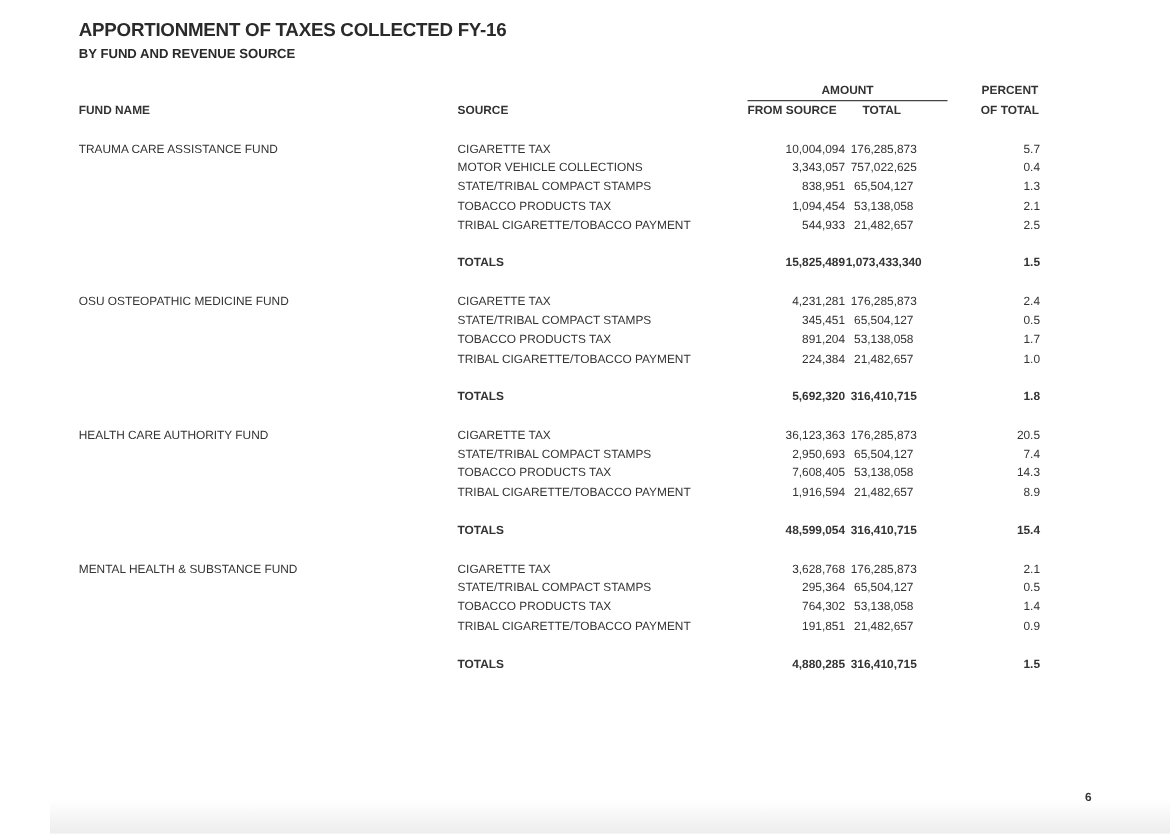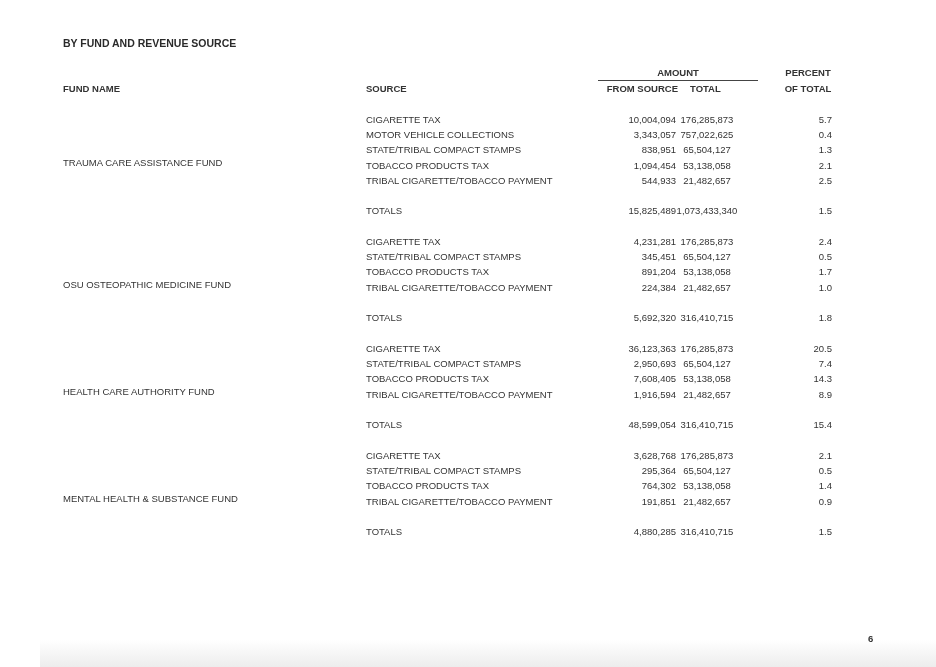--- a/index.html
+++ b/index.html
@@ -12,43 +12,44 @@
     }
     .page { position: absolute; left: 0; top: 0; width: 936px; height: 667px; }
     .title { position: absolute; left: 63px; top: 16px; font-size: 15px; font-weight: bold; color: #2a2a2a; letter-spacing: -0.2px; }
     .subtitle { position: absolute; left: 63px; top: 37px; font-size: 10.5px; font-weight: bold; color: #2a2a2a; }
 
     .hdr { position: absolute; font-size: 9.5px; font-weight: bold; color: #333; white-space: nowrap; }
     .hdr-fund { left: 63px; top: 83px; }
     .hdr-source { left: 366px; top: 83px; }
     .hdr-amount { left: 598px; width: 160px; text-align: center; top: 67px; }
     .amount-rule { position: absolute; left: 598px; top: 80px; width: 160px; height: 1px; background: #444; }
-    .hdr-from { left: 598px; width: 80px; text-align: right; top: 83px; }
+    .hdr-from { left: 598px; width: 80px; top: 83px; }
     .hdr-total { left: 690px; width: 66px; text-align: left; top: 83px; }
     .hdr-pct1 { left: 770px; width: 76px; text-align: center; top: 67px; }
     .hdr-pct2 { left: 770px; width: 76px; text-align: center; top: 83px; }
 
     .group { position: absolute; left: 0; width: 936px; }
-    .fund-name { position: absolute; left: 63px; top: 0; font-size: 9.5px; color: #333; white-space: nowrap; margin-top: 43px; }
+    .fund-name { position: absolute; left: 63px; top: 0; font-size: 9.5px; color: #333; white-space: nowrap; }
     .row { position: absolute; left: 0; width: 812px; height: 15px; font-size: 9.5px; color: #333; }
     .row .src { position: absolute; left: 366px; white-space: nowrap; }
     .row .from { position: absolute; left: 580px; width: 96px; text-align: right; }
     .row .tot { position: absolute; left: 660px; width: 94px; text-align: center; }
     .row .pct { position: absolute; left: 780px; width: 52px; text-align: right; }
-    .row.totals { font-weight: normal; color: #333; }
+    .row.totals { font-weight: bold; color: #333; }
 
     .footer-left { position: absolute; left: 62px; top: 633px; font-size: 9.5px; font-weight: bold; color: #333; margin-top: 40px; }
     .footer-right { position: absolute; left: 868px; top: 633px; font-size: 9.5px; font-weight: bold; color: #333; }
     .shade { position: absolute; left: 40px; right: 0; top: 640px; height: 27px;
       background: linear-gradient(to bottom, rgba(255,255,255,0), rgba(232,232,232,0.8)); pointer-events: none; }
   </style>
 </head>
 <body>
 
 <div class="page">
+  <div class="title">APPORTIONMENT OF TAXES COLLECTED FY-16</div>
   <div class="subtitle">BY FUND AND REVENUE SOURCE</div>
 
   <div class="hdr hdr-fund">FUND NAME</div>
   <div class="hdr hdr-source">SOURCE</div>
   <div class="hdr hdr-amount">AMOUNT</div>
   <div class="amount-rule"></div>
   <div class="hdr hdr-from">FROM SOURCE</div>
   <div class="hdr hdr-total">TOTAL</div>
   <div class="hdr hdr-pct1">PERCENT</div>
   <div class="hdr hdr-pct2">OF TOTAL</div>

